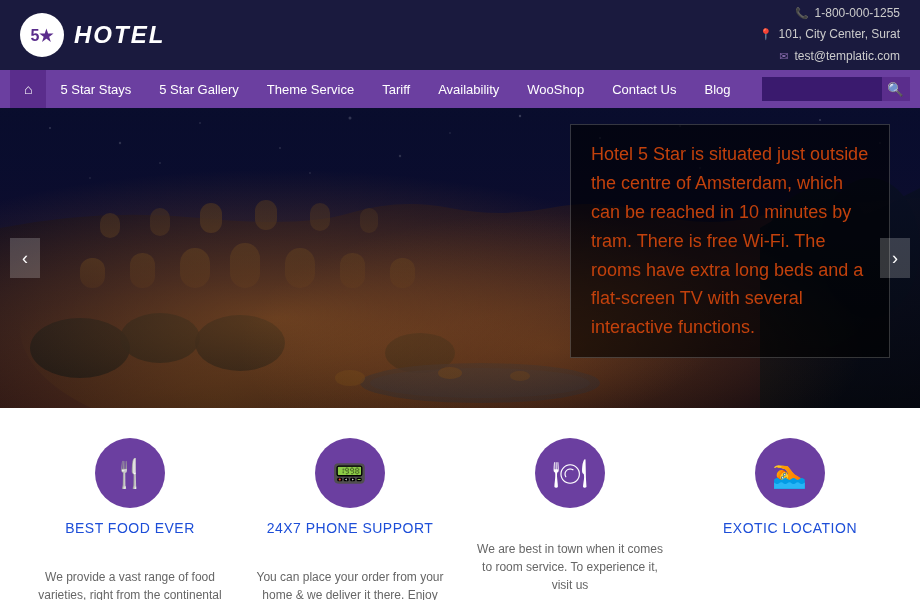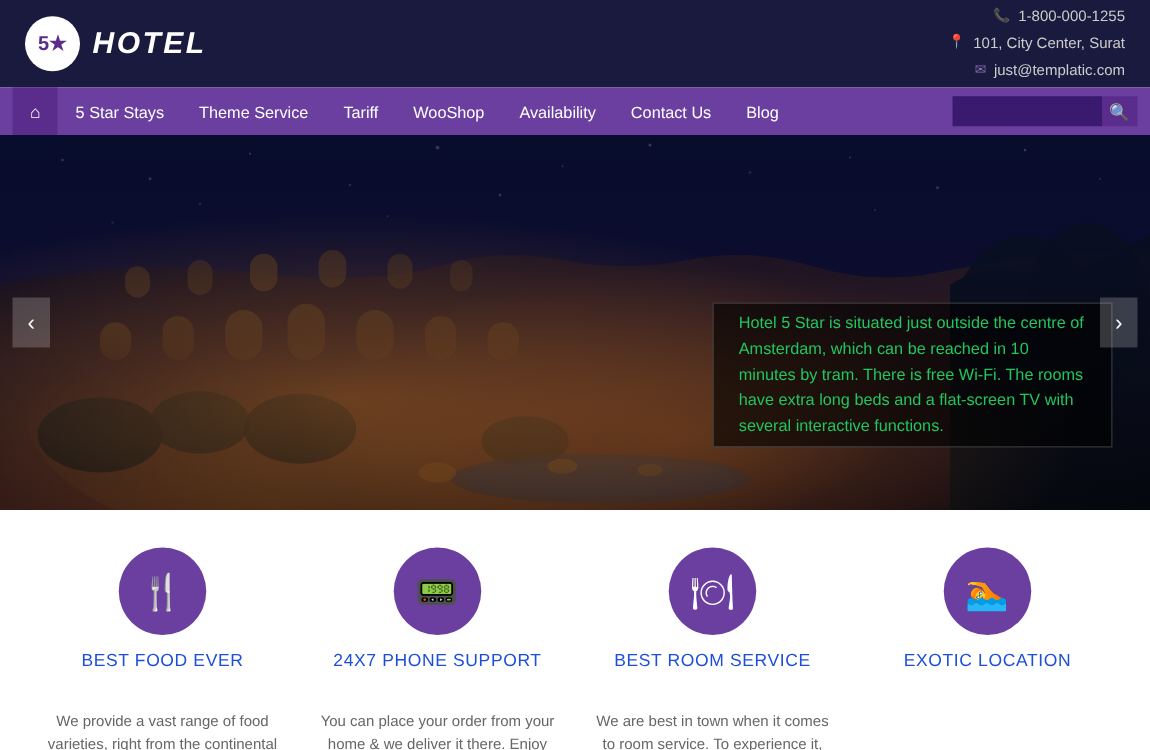--- a/index.html
+++ b/index.html
@@ -124,24 +124,24 @@
       height: 100%;
       background: radial-gradient(ellipse at 30% 70%, rgba(200,120,40,0.4) 0%, transparent 50%),
                   radial-gradient(ellipse at 60% 80%, rgba(180,100,30,0.3) 0%, transparent 40%),
                   linear-gradient(to top, rgba(5,5,20,0.7) 0%, rgba(10,15,50,0.8) 100%);
     }
     .hero-text-box {
       position: absolute;
       right: 30px;
       bottom: 50px;
       background: rgba(0,0,0,0.6);
-      color: #22c55e;
-      padding: 5px 20px;
+      color: #c2410c;
+      padding: 15px 20px;
       max-width: 320px;
-      font-size: 13px;
+      font-size: 18px;
       line-height: 1.6;
       border: 1px solid rgba(255,255,255,0.2);
     }
     .hero-arrow {
       position: absolute;
       top: 50%;
       transform: translateY(-50%);
       background: rgba(255,255,255,0.2);
       color: #fff;
       width: 30px;
@@ -226,43 +226,46 @@
     <div>
       <span class="contact-icon">📞</span>
       <span>1-800-000-1255</span>
     </div>
     <div>
       <span class="contact-icon">📍</span>
       <span>101, City Center, Surat</span>
     </div>
     <div>
       <span class="contact-icon">✉</span>
-      <span>just@templatic.com</span>
+      <span>test@templatic.com</span>
     </div>
   </div>
 </header>
 
 <nav class="navbar">
   <div class="nav-home">
     <span>⌂</span>
   </div>
   <div class="nav-item">
     <span>5 Star Stays</span>
   </div>
   <div class="nav-item">
+    <span>5 Star Gallery</span>
+  </div>
+  <div class="nav-item">
     <span>Theme Service</span>
   </div>
   <div class="nav-item">
     <span>Tariff</span>
   </div>
   <div class="nav-item">
+    <span>Availability</span>
+  </div>
+  <div class="nav-item">
     <span>WooShop</span>
-  </div>
-  <div class="nav-item">
-    <span>Availability</span>
   </div>
   <div class="nav-item">
     <span>Contact Us</span>
   </div>
   <div class="nav-item">
     <span>Blog</span>
   </div>
   <div class="nav-search">
     <input type="text" placeholder="" style="">
     <button>🔍</button>
@@ -384,21 +387,20 @@
     <div class="feature-icon-circle">
       <span>📟</span>
     </div>
     <div class="feature-title">24X7 Phone Support</div>
     <div class="feature-desc">You can place your order from your home &amp; we deliver it there. Enjoy the</div>
   </div>
   <div class="feature-item">
     <div class="feature-icon-circle">
       <span>🍽</span>
     </div>
-    <div class="feature-title">Best Room Service</div>
     <div class="feature-desc">We are best in town when it comes to room service. To experience it, visit us</div>
   </div>
   <div class="feature-item">
     <div class="feature-icon-circle">
       <span>🏊</span>
     </div>
     <div class="feature-title">Exotic Location</div>
   </div>
 </section>
 

